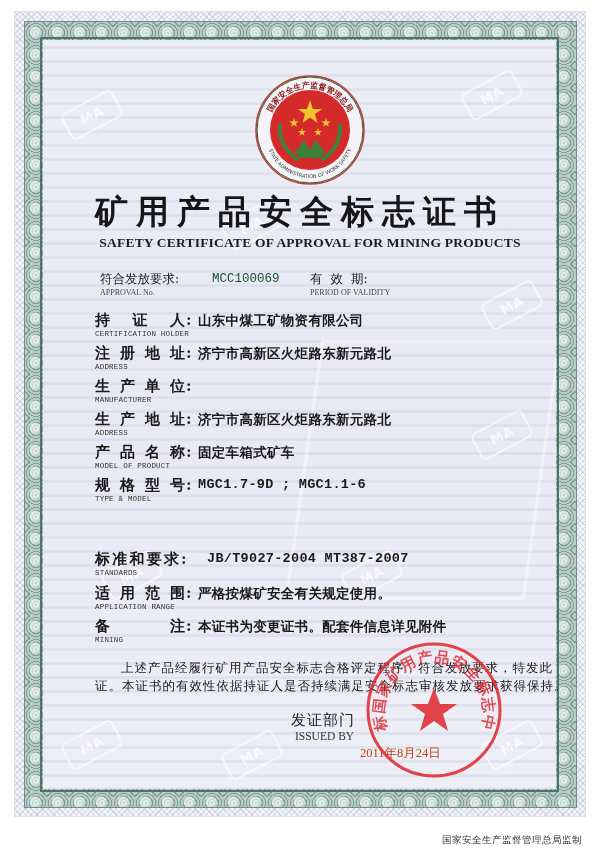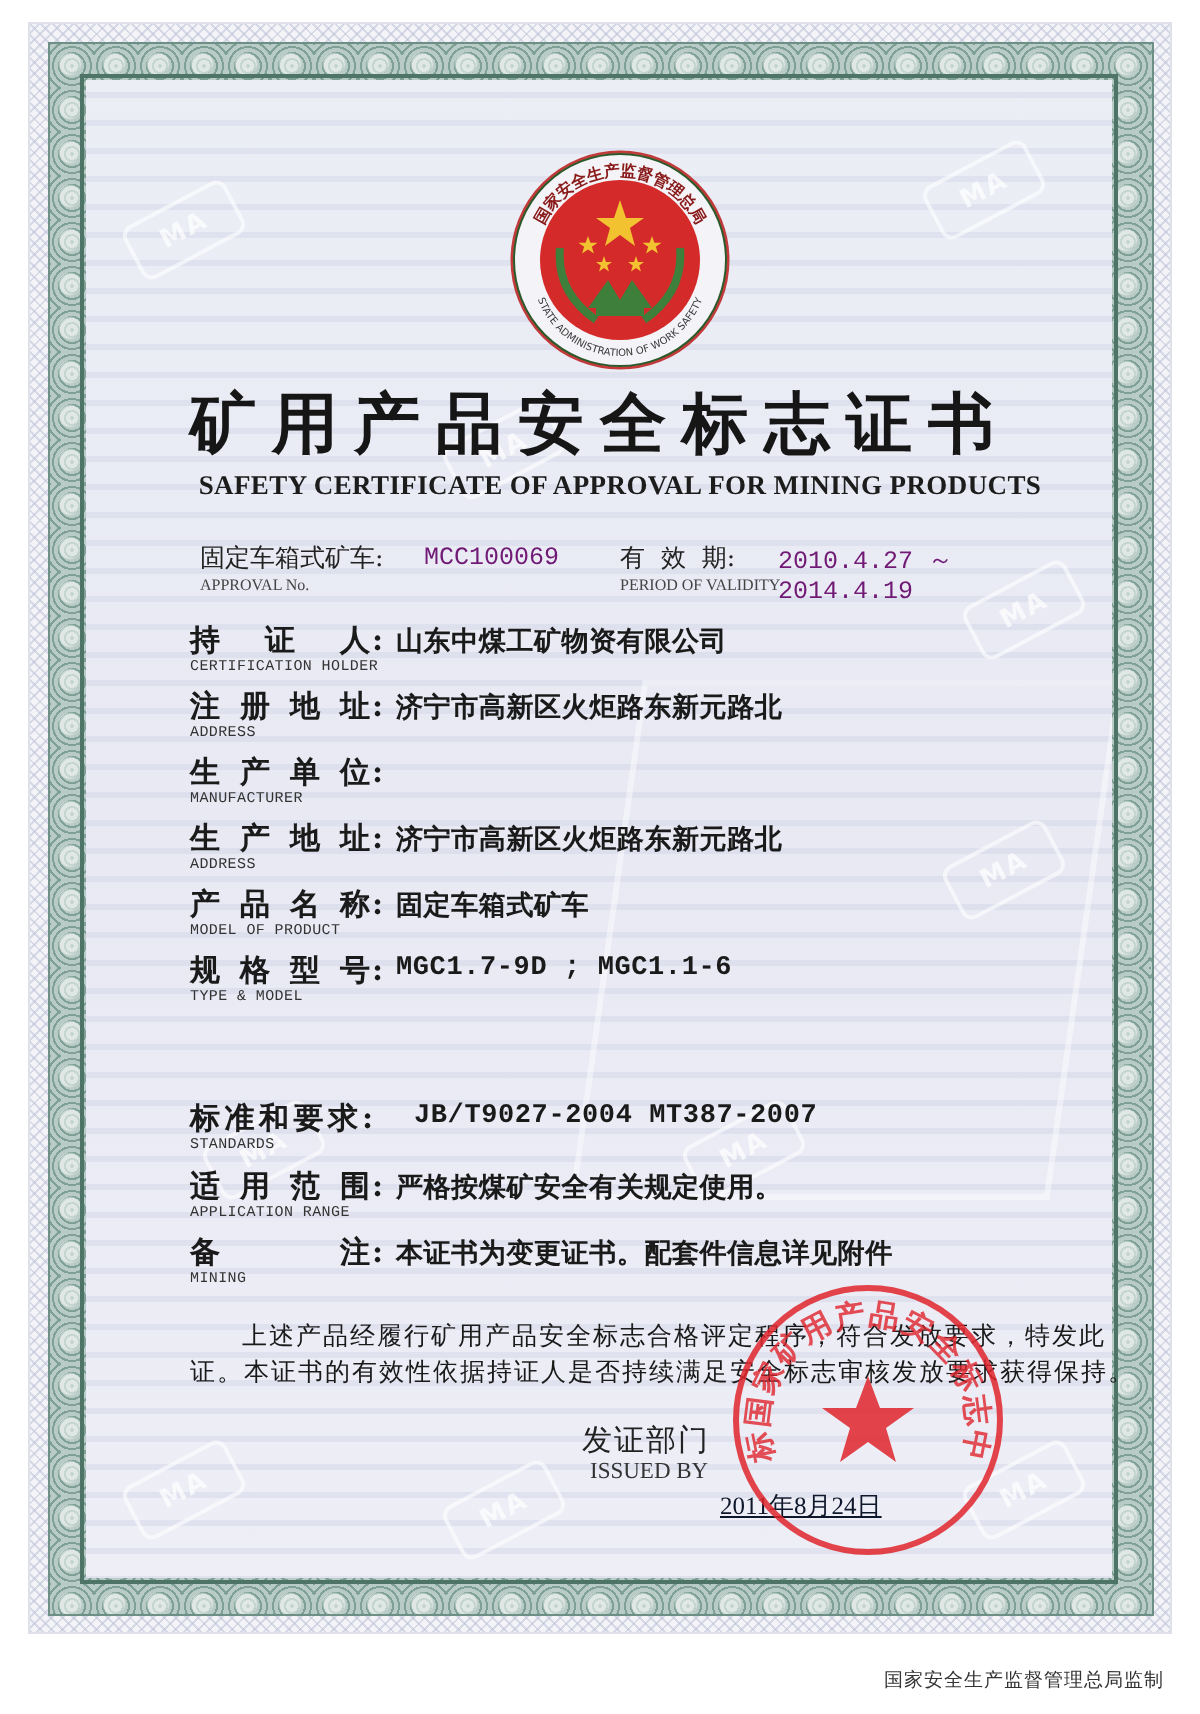--- a/index.html
+++ b/index.html
@@ -51,21 +51,21 @@
     font: bold 33px "DejaVu Serif", serif; letter-spacing: 8px; color: #161616;
   }
   .title-en {
     position: absolute; left: 10px; width: 600px; top: 235px; text-align: center;
     font: bold 13.5px "Liberation Serif", serif; letter-spacing: 0.2px; color: #1c1c1c;
   }
 
   .meta-row { position: absolute; top: 271px; left: 100px; width: 440px; height: 30px; }
   .meta-label-cn { position: absolute; font: 12.5px "DejaVu Serif", serif; color: #222; top: 0; }
   .meta-label-en { position: absolute; font: 8px "Liberation Serif", serif; color: #444; top: 17px; }
-  .meta-value { position: absolute; font: 12.5px "Liberation Mono", monospace; color: #701a75; top: 1px; }
+  .meta-value { position: absolute; font: 12.5px "Liberation Mono", monospace; color: #14532d; top: 1px; }
 
   .field { position: absolute; left: 95px; width: 460px; height: 30px; }
   .field .lbl-cn {
     position: absolute; left: 0; top: 0; width: 90px;
     font: bold 15px "DejaVu Serif", serif; color: #1a1a1a;
     display: flex; justify-content: space-between;
   }
   .field .colon { position: absolute; left: 91px; top: 0; font: bold 15px "DejaVu Serif", serif; }
   .field .val { position: absolute; left: 103px; top: 1px; font: bold 13.5px "DejaVu Sans Mono", monospace; color: #1a1a1a; white-space: nowrap; letter-spacing: 0.3px; }
   .field .val.mono { font: 13.5px "Liberation Mono", monospace; font-weight: bold; }
@@ -73,21 +73,21 @@
 
   .statement {
     position: absolute; left: 95px; top: 659px; width: 440px;
     font: 12.5px "DejaVu Serif", serif; line-height: 18px; color: #1a1a1a; letter-spacing: 1px;
   }
   .statement p { white-space: nowrap; }
   .statement p.first { text-indent: 26px; }
 
   .issuer-cn { position: absolute; left: 291px; top: 711px; font: 15px "DejaVu Serif", serif; color: #222; letter-spacing: 1px; }
   .issuer-en { position: absolute; left: 295px; top: 730px; font: 11.5px "Liberation Serif", serif; color: #333; }
-  .issue-date { position: absolute; left: 360px; top: 745px; font: 12.5px "Liberation Serif", serif; color: #0f172a; text-decoration: underline; }
+  .issue-date { position: absolute; left: 360px; top: 745px; font: 12.5px "Liberation Serif", serif; color: #c2410c; }
 
   .seal { position: absolute; left: 364px; top: 640px; width: 140px; height: 140px; }
 
   .footer-note { position: absolute; right: 18px; top: 834px; font: 9.5px "DejaVu Serif", serif; color: #333; letter-spacing: 0.5px; margin-left: 48px; }
 </style>
 </head>
 <body>
 
 <div class="lace"></div>
 <div class="frame"></div>
@@ -129,26 +129,25 @@
   <path d="M 26 50 Q 24 72 44 86" stroke="#3f7f3c" stroke-width="4" fill="none"></path>
   <path d="M 86 50 Q 88 72 68 86" stroke="#3f7f3c" stroke-width="4" fill="none"></path>
   <path d="M 40 80 L 50 66 L 56 76 L 62 66 L 72 80 Z" fill="#3f7f3c"></path>
   <rect x="44" y="80" width="24" height="4" fill="#3f7f3c"></rect>
 </svg>
 
 <div class="title-cn">矿用产品安全标志证书</div>
 <div class="title-en">SAFETY CERTIFICATE OF APPROVAL FOR MINING PRODUCTS</div>
 
 <div class="meta-row">
-  <span class="meta-label-cn" style="left:0">固定车箱式矿车:</span>
+  <span class="meta-label-cn" style="left:0">符合发放要求:</span>
   <span class="meta-label-en" style="left:0">APPROVAL No.</span>
   <span class="meta-value" style="left:112px">MCC100069</span>
   <span class="meta-label-cn" style="left:210px; white-space:pre">有  效  期:</span>
   <span class="meta-label-en" style="left:210px">PERIOD OF VALIDITY</span>
-  <span class="meta-value" style="left:289px">2010.4.27 ～ 2014.4.19</span>
 </div>
 
 <div class="field" style="top:311px">
   <span class="lbl-cn">
     <span>持</span>
       <span>证</span>
       <span>人</span>
   </span>
   <span class="colon">:</span>
   <span class="val">山东中煤工矿物资有限公司</span>

